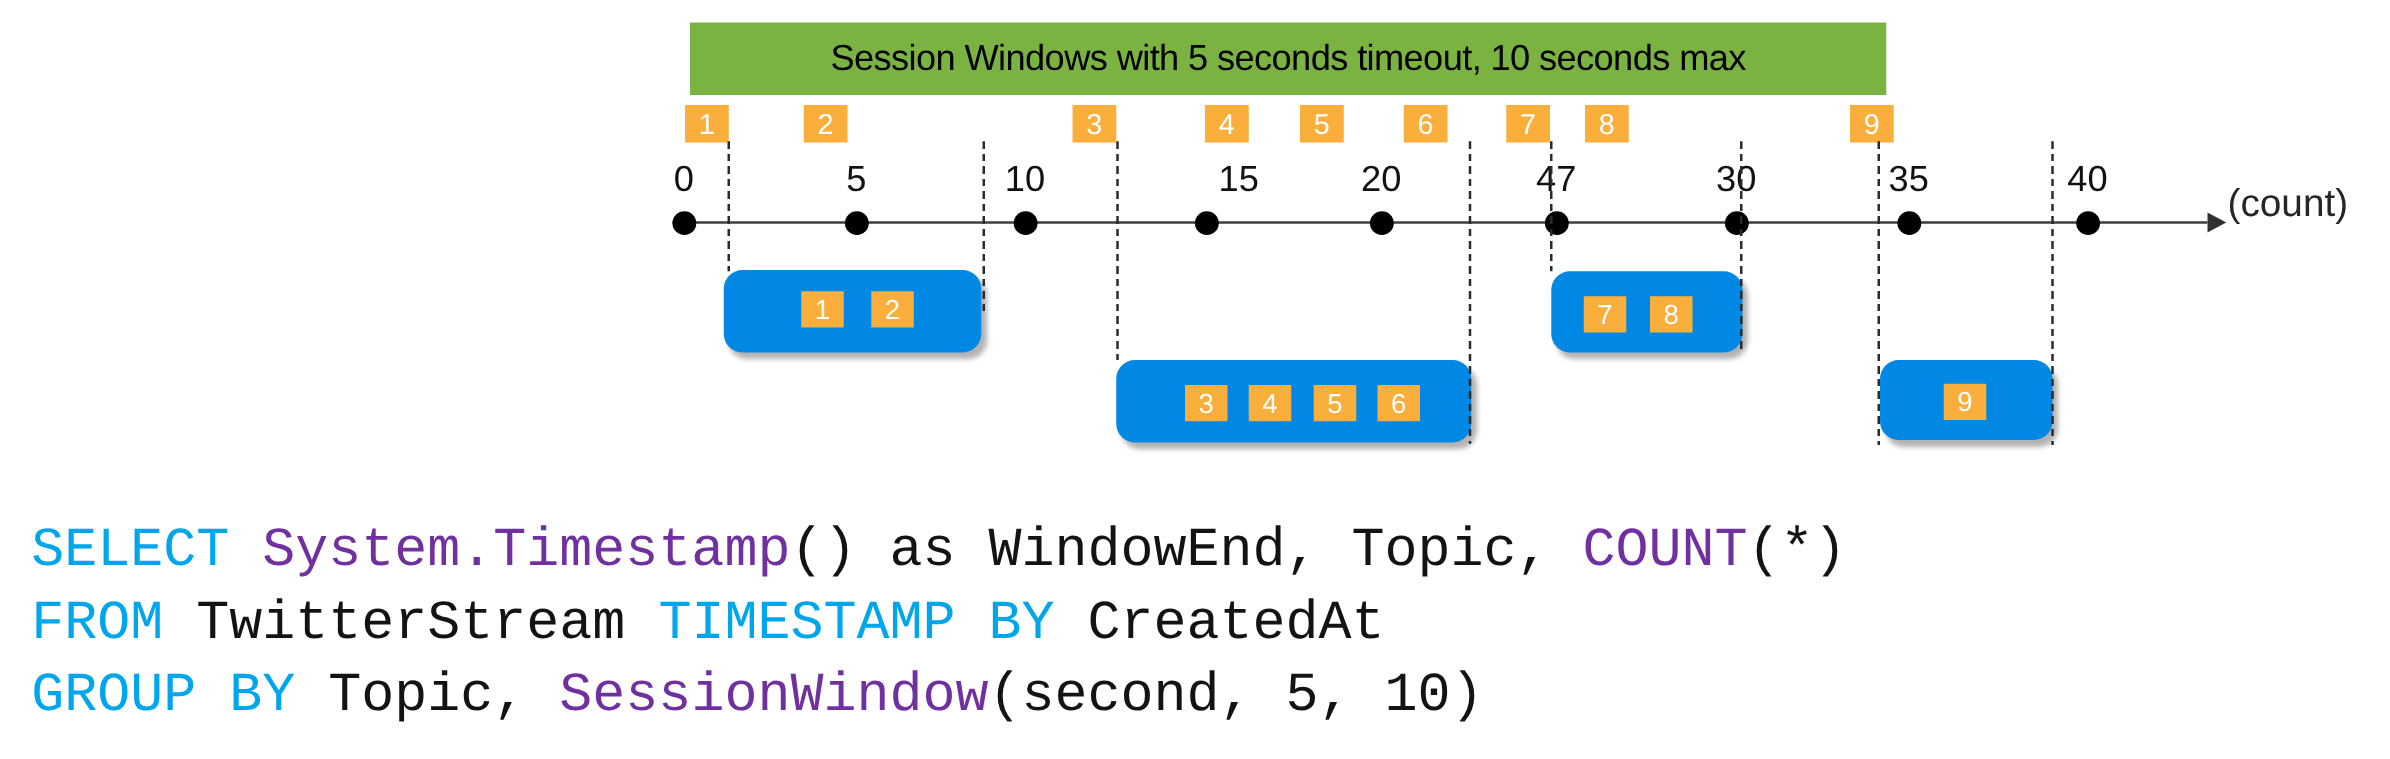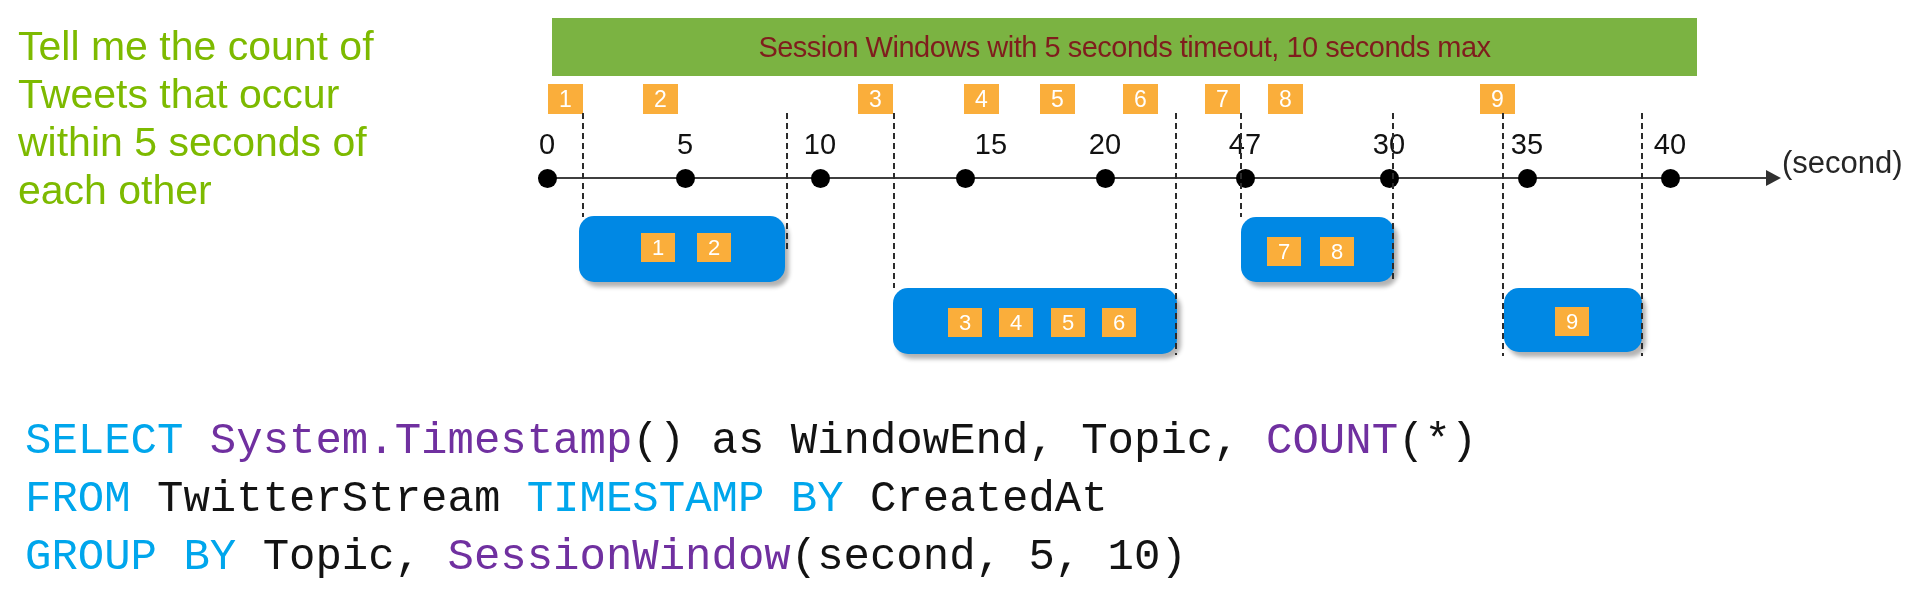--- a/index.html
+++ b/index.html
@@ -7,22 +7,22 @@
     position:relative; width:1912px; height:607px; background:#ffffff;
     font-family:"Liberation Sans", sans-serif; overflow:hidden;
   }
   
   .prompt{
     position:absolute; left:18px; top:22px;
     font-size:41px; line-height:48px; color:var(--prompt-green);
   }
   
   .banner{
-    position:absolute; left:552px; top:18px; width:1145px; height:58px;
-    background:var(--banner-green); color:#7f1d1d;
+    position:absolute; left:552px; top:18px; width:957px; height:58px;
+    background:var(--banner-green); color:#000000;
     display:flex; align-items:center; justify-content:center;
     font-size:29px; font-weight:300; letter-spacing:-0.5px;
   }
   
   .axis-line{position:absolute; height:2px; background:#3f3f3f; z-index:1;}
   .axis-arrow{
     position:absolute; width:0; height:0; z-index:1;
     border-top:8px solid transparent; border-bottom:8px solid transparent;
     border-left:15px solid #303030;
   }
@@ -59,34 +59,28 @@
   }
   .tok-kw{color:var(--keyword-cyan);}
   .tok-fn{color:var(--function-purple);}
   .tok-pl{color:var(--code-black);}
 </style>
 </head>
 <body>
 
 <div class="stage" style="--prompt-green: #7DBA00; --banner-green: #7BB342; --event-orange: #FAAE3B; --window-blue: #0088E4; --keyword-cyan: #00A6EC; --function-purple: #7030A0; --code-black: #131313;">
 
-  <div class="prompt">
-    <div>Tell me the count of</div>
-    <div>Tweets that occur</div>
-    <div>within 5 seconds of</div>
-    <div>each other</div>
-  </div>
 
   <div class="banner">Session Windows with 5 seconds timeout, 10 seconds max</div>
 
   <div id="timeline">
     <div class="axis-line" id="axis-line" style="left: 538px; top: 177px; width: 1228px;"></div>
     <div class="axis-arrow" id="axis-arrow" style="left: 1766px; top: 170px;"></div>
     <div class="axis-caption" id="axis-caption" style="left: 1782px; top: 145px;">
-      <div class="l2">(second)</div>
+      <div class="l2">(count)</div>
     </div>
   <div class="dash-line" style="left: 582px; top: 113px; height: 104px;"></div>
       <div class="dash-line" style="left: 786px; top: 113px; height: 139px;"></div>
       <div class="dash-line" style="left: 893px; top: 113px; height: 175px;"></div>
       <div class="dash-line" style="left: 1175px; top: 113px; height: 242px;"></div>
       <div class="dash-line" style="left: 1240px; top: 113px; height: 104px;"></div>
       <div class="dash-line" style="left: 1392px; top: 113px; height: 170px;"></div>
       <div class="dash-line" style="left: 1502px; top: 113px; height: 243px;"></div>
       <div class="dash-line" style="left: 1641px; top: 113px; height: 243px;"></div>
       <div class="session-window" style="left: 579px; top: 216px; width: 206px; height: 66px;"></div>

